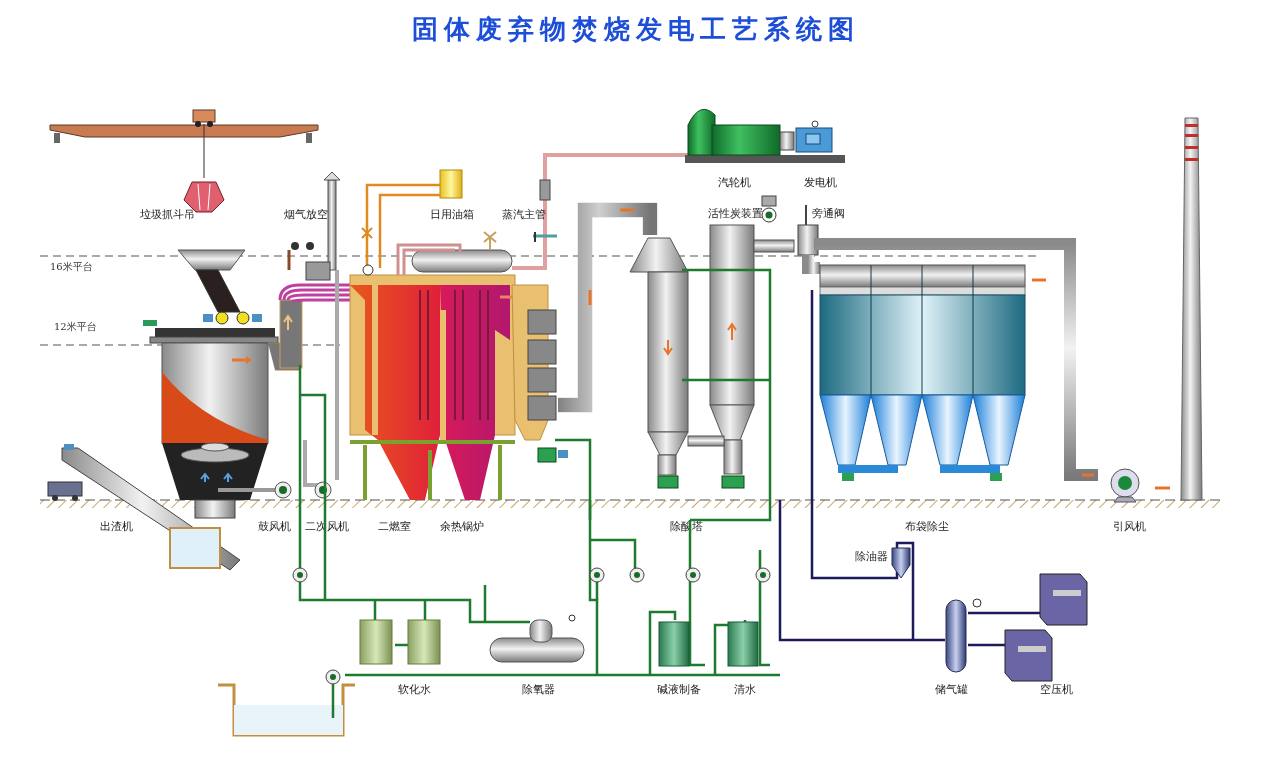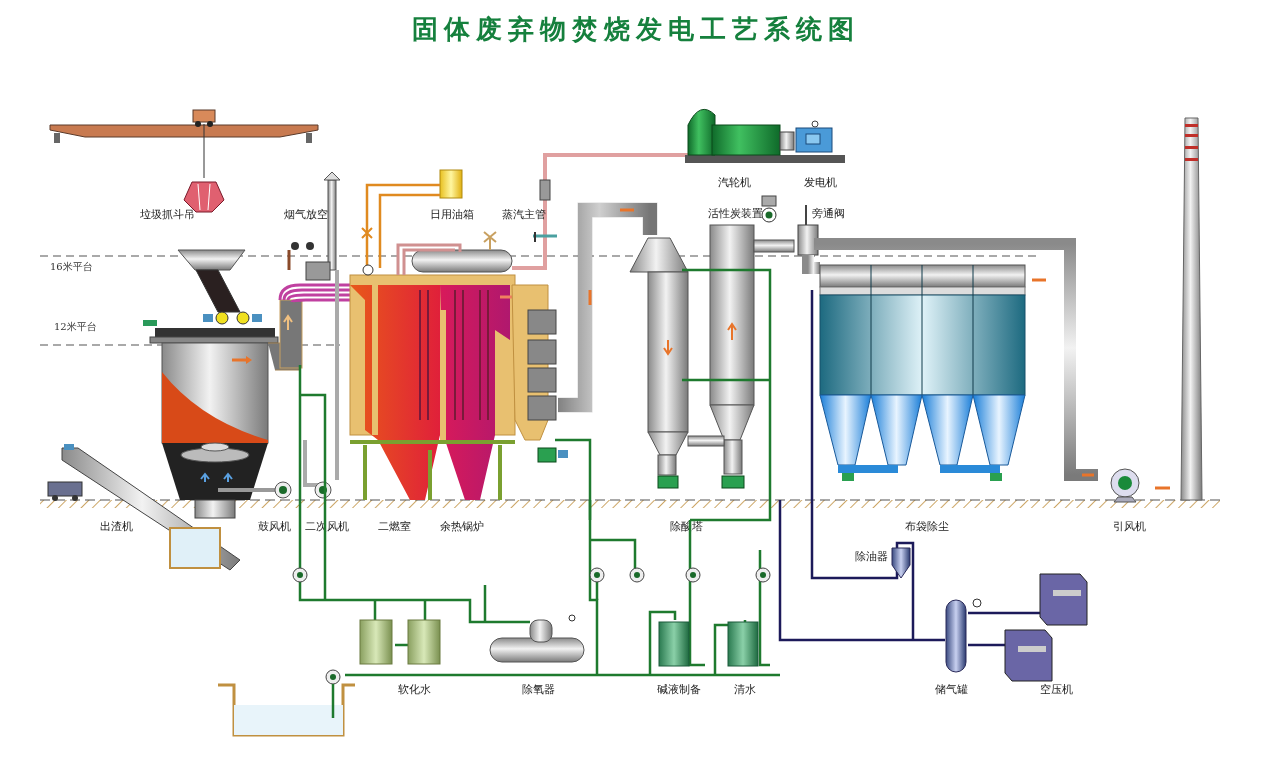--- a/index.html
+++ b/index.html
@@ -1,17 +1,17 @@
 <!DOCTYPE html>
 <html><head>
 <meta charset="utf-8">
 <style>
   html,body{margin:0;padding:0;background:#ffffff;}
   body{width:1272px;height:770px;position:relative;overflow:hidden;font-family:"DejaVu Sans","Liberation Sans",sans-serif;}
-  #title{position:absolute;left:0;top:12px;width:1272px;text-align:center;font-family:"DejaVu Serif","Liberation Serif",serif;font-weight:bold;font-size:26px;letter-spacing:6px;color:#15803d;}
+  #title{position:absolute;left:0;top:12px;width:1272px;text-align:center;font-family:"DejaVu Serif","Liberation Serif",serif;font-weight:bold;font-size:26px;letter-spacing:6px;color:#1d4ed8;}
   svg#diagram{position:absolute;left:0;top:0;}
   .lbl{font-size:11px;fill:#222;font-family:"DejaVu Sans","Liberation Sans",sans-serif;}
   .plat{font-size:10px;fill:#333;font-family:"DejaVu Serif","Liberation Serif",serif;}
 </style>
 </head>
 <body>
 
 <div id="title">固体废弃物焚烧发电工艺系统图</div>
 
 <svg id="diagram" width="1272" height="770" viewBox="0 0 1272 770" xmlns="http://www.w3.org/2000/svg">

